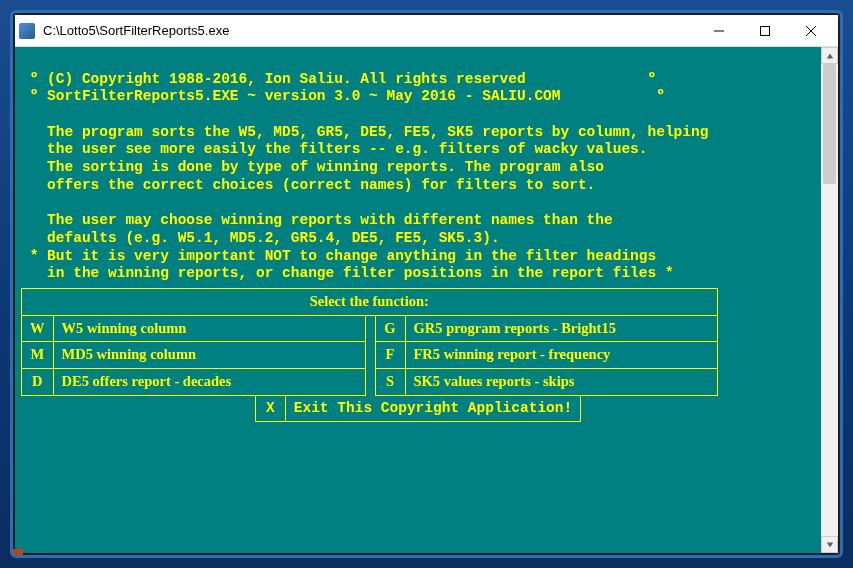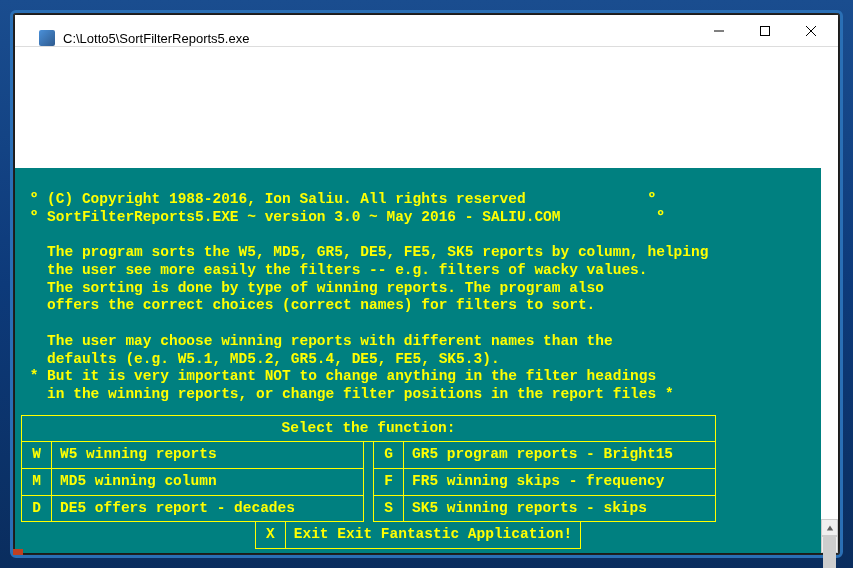--- a/index.html
+++ b/index.html
@@ -24,22 +24,22 @@
       width: 100%;
       height: 100%;
       background: #fff;
       display: flex;
       flex-direction: column;
     }
     .titlebar {
       height: 32px;
       background: #fff;
       display: flex;
-      align-items: flex-end;
-      padding: 0 4px 0 24px;
+      align-items: center;
+      padding: 0 4px 0 4px;
       border-bottom: 1px solid #ddd;
     }
     .app-icon {
       width: 16px;
       height: 16px;
       background: linear-gradient(135deg, #4a90d9 0%, #2e5a8e 100%);
       border-radius: 2px;
       margin-right: 8px;
       flex-shrink: 0;
     }
@@ -59,21 +59,20 @@
       justify-content: center;
       font-size: 14px;
       color: #000;
       cursor: pointer;
     }
     .win-btn svg { width: 10px; height: 10px; }
     .console-wrap {
       flex: 1;
       display: flex;
       background: #fff;
-      align-items: flex-end;
     }
     .console {
       flex: 1;
       background: #008080;
       color: #ffff00;
       font-family: "Consolas", "Courier New", monospace;
       font-size: 14.5px;
       font-weight: bold;
       line-height: 1.22;
       padding: 6px 6px 4px 6px;
@@ -107,21 +106,22 @@
     .red-corner {
       position: absolute;
       left: 13px;
       bottom: 13px;
       width: 10px;
       height: 6px;
       background: #c04020;
     }
     .menu-table {
       border-collapse: collapse;
-      margin-top: 11px;
+      margin-top: 5px;
+      font-family: Liberation Serif, serif;
     }
     .menu-table td {
       border: 1px solid #ffff00;
       padding: 4px 8px;
     }
     .menu-header td {
       text-align: center;
     }
     .menu-table .spacer {
       border: none;
@@ -182,24 +182,24 @@
 <span>   the user see more easily the filters -- e.g. filters of wacky values.</span>
 <span>   The sorting is done by type of winning reports. The program also</span>
 <span>   offers the correct choices (correct names) for filters to sort.</span>
 
 <span>   The user may choose winning reports with different names than the</span>
 <span>   defaults (e.g. W5.1, MD5.2, GR5.4, DE5, FE5, SK5.3).</span>
 <span> * But it is very important NOT to change anything in the filter headings</span>
 <span>   in the winning reports, or change filter positions in the report files *</span>
 <table class="menu-table">
 <tbody><tr class="menu-header"><td colspan="5">Select the function:</td></tr>
-<tr><td class="key-cell">W</td><td class="label-cell">W5 winning reports</td><td class="spacer"></td><td class="key-cell">G</td><td class="label-cell">GR5 program reports - Bright15</td></tr>
-<tr><td class="key-cell">M</td><td class="label-cell">MD5 winning column</td><td class="spacer"></td><td class="key-cell">F</td><td class="label-cell">FR5 winning skips - frequency</td></tr>
-<tr><td class="key-cell">D</td><td class="label-cell">DE5 offers report - decades</td><td class="spacer"></td><td class="key-cell">S</td><td class="label-cell">SK5 winning reports - skips</td></tr>
-</tbody></table><div class="exit-row"><table class="exit-table"><tbody><tr><td class="key-cell">X</td><td>Exit Exit Fantastic Application!</td></tr></tbody></table></div></div>
+<tr><td class="key-cell">W</td><td class="label-cell">W5 winning column</td><td class="spacer"></td><td class="key-cell">G</td><td class="label-cell">GR5 program reports - Bright15</td></tr>
+<tr><td class="key-cell">M</td><td class="label-cell">MD5 winning column</td><td class="spacer"></td><td class="key-cell">F</td><td class="label-cell">FR5 winning report - frequency</td></tr>
+<tr><td class="key-cell">D</td><td class="label-cell">DE5 offers report - decades</td><td class="spacer"></td><td class="key-cell">S</td><td class="label-cell">SK5 values reports - skips</td></tr>
+</tbody></table><div class="exit-row"><table class="exit-table"><tbody><tr><td class="key-cell">X</td><td>Exit This Copyright Application!</td></tr></tbody></table></div></div>
 
       <div class="scrollbar">
         <div class="sb-btn">
           <svg viewBox="0 0 10 10">
               <polygon points="5,2 9,8 1,8"></polygon>
             </svg>
         </div>
         <div class="sb-track">
           <div class="sb-thumb"></div>
         </div>

